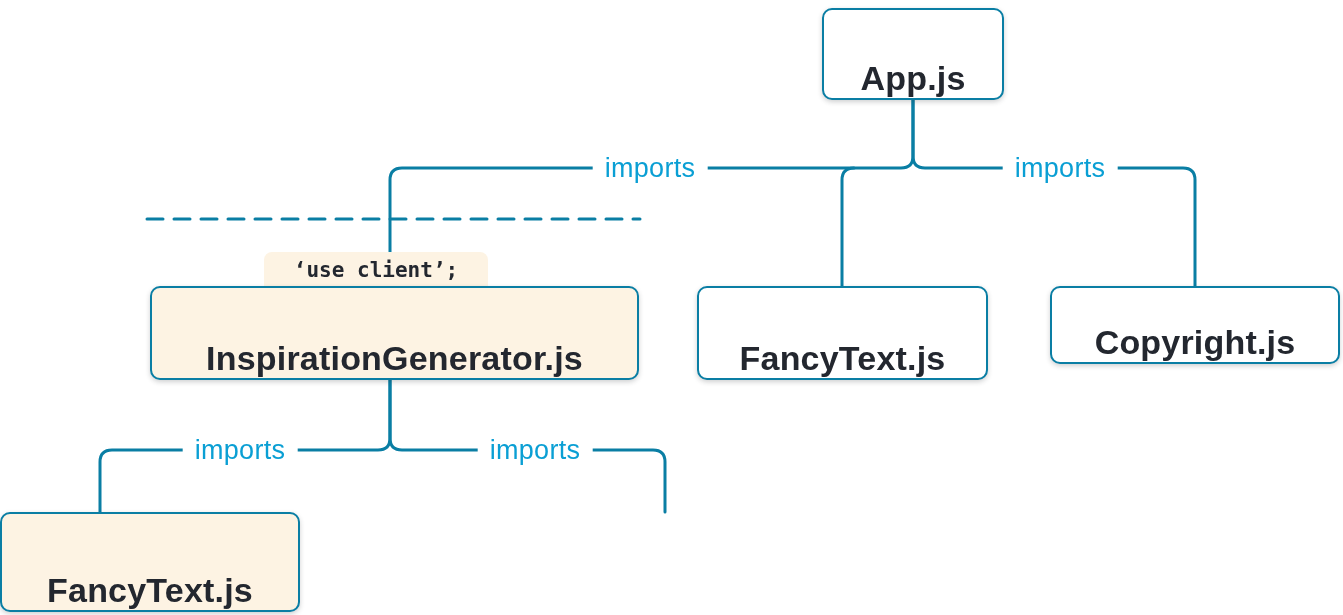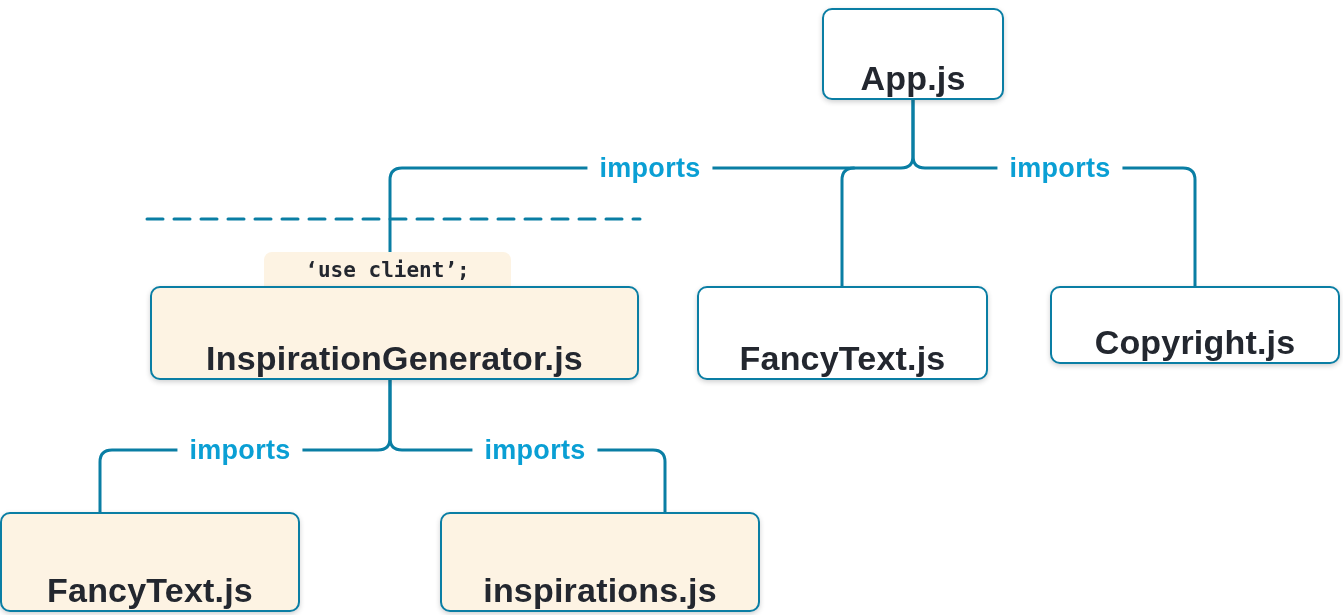--- a/index.html
+++ b/index.html
@@ -67,21 +67,21 @@
     font-weight:600;
   }
   .edge-label{
     position:absolute;
     z-index:4;
     transform:translate(-50%,-50%);
     background:var(--page-bg);
     padding:2px 12px;
     color:var(--label);
     font-size:27px;
-    font-weight:700;
+    font-weight:400;
     letter-spacing:0.3px;
   }
 </style>
 </head>
 <body>
 
 <div class="canvas">
 
   <svg class="edges" viewBox="0 0 1343 615" xmlns="http://www.w3.org/2000/svg">
 
@@ -91,21 +91,21 @@
 
     <path class="edge" d="M913,100 L913,156 Q913,168 925,168 L1183,168 Q1195,168 1195,180 L1195,286"></path>
 
     <path class="edge edge-dashed" d="M147,219 L640,219"></path>
 
     <path class="edge" d="M390,380 L390,438 Q390,450 378,450 L112,450 Q100,450 100,462 L100,512"></path>
 
     <path class="edge" d="M390,380 L390,438 Q390,450 402,450 L653,450 Q665,450 665,462 L665,512"></path>
   </svg>
 
-  <div class="directive-tag" style="left:264px;top:252px;width:247px;height:36px;">
+  <div class="directive-tag" style="left:264px;top:252px;width:224px;height:36px;">
     <span>‘use client’;</span>
   </div>
 
   <div class="node" style="left:822px;top:8px;width:182px;height:92px;">
     <span>App.js</span>
   </div>
 
   <div class="node client" style="left:150px;top:286px;width:489px;height:94px;">
     <span>InspirationGenerator.js</span>
   </div>
@@ -115,22 +115,19 @@
   </div>
 
   <div class="node" style="left:1050px;top:286px;width:290px;height:78px;">
     <span>Copyright.js</span>
   </div>
 
   <div class="node client" style="left:0px;top:512px;width:300px;height:100px;">
     <span>FancyText.js</span>
   </div>
 
-  <div class="node client" style="left:440px;top:512px;width:320px;height:100px;">
-    <span>inspirations.js</span>
-  </div>
 
   <div class="edge-label" style="left:650px;top:168px;">imports</div>
   <div class="edge-label" style="left:1060px;top:168px;">imports</div>
   <div class="edge-label" style="left:240px;top:450px;">imports</div>
   <div class="edge-label" style="left:535px;top:450px;">imports</div>
 
 </div>
 
 </body></html>

